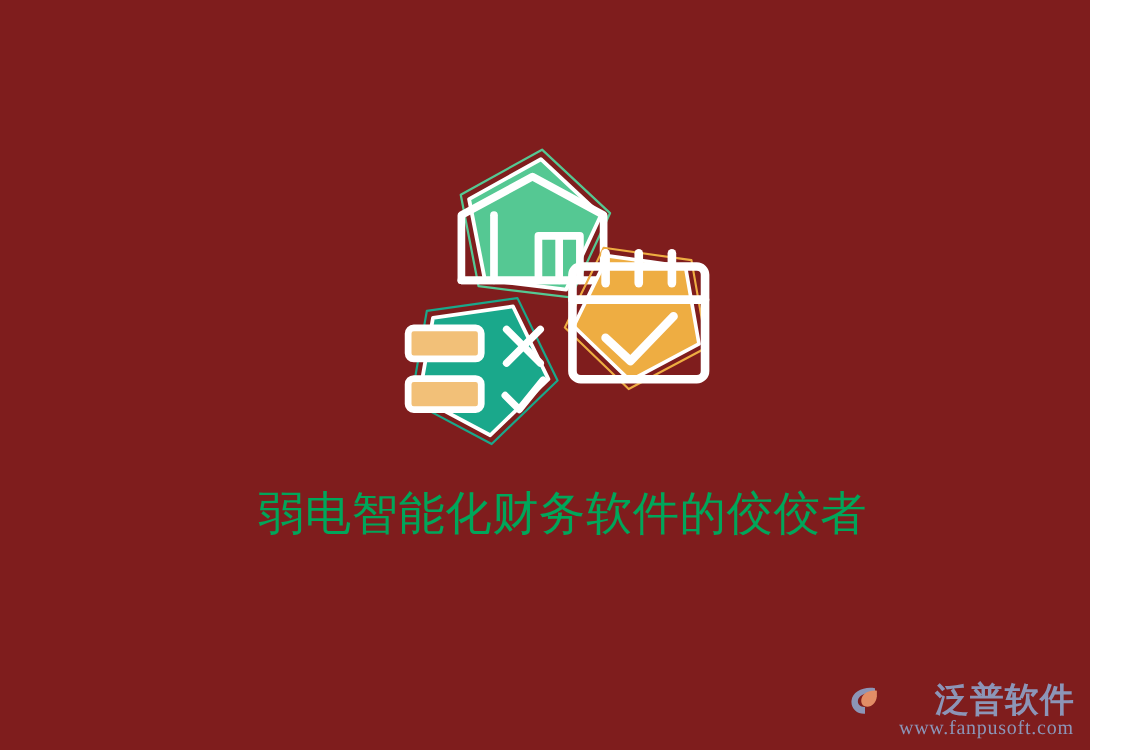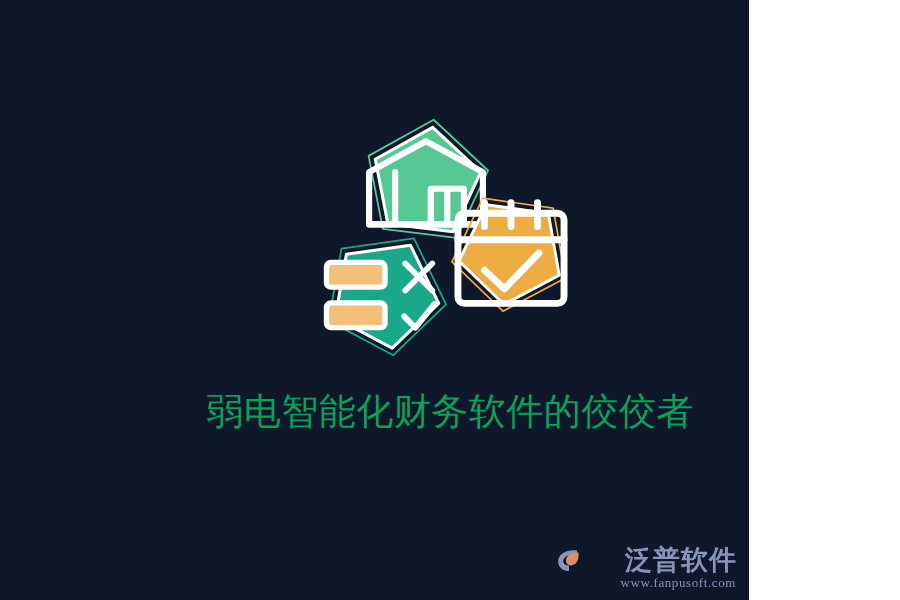--- a/index.html
+++ b/index.html
@@ -11,23 +11,23 @@
     width: 900px;
     height: 600px;
     background: #ffffff;
     font-family: "Liberation Serif", "DejaVu Serif", serif;
     overflow: hidden;
     position: relative;
   }
 
   #page {
     position: relative;
-    width: 749px;
+    width: 872px;
     height: 600px;
-    background: #0f172a;
+    background: #7f1d1d;
   }
 
   
   #illustration {
     position: absolute;
     left: 300px;
     top: 110px;
     width: 300px;
     height: 270px;
   }
@@ -121,21 +121,21 @@
   #wm-name {
     font-size: 27px;
     line-height: 28px;
     color: #8d9cc0;
     font-family: "Liberation Sans", "DejaVu Sans", sans-serif;
     font-weight: bold;
     letter-spacing: 1px;
     margin-left: 38px;
   }
   #wm-url {
-    font-size: 13px;
+    font-size: 16px;
     line-height: 15px;
     color: #8d9cc0;
     font-family: "Liberation Serif", "DejaVu Serif", serif;
     letter-spacing: 0.6px;
     margin-top: 1px;
     margin-right: 1px;
   }
 </style>
 </head>
 <body>

